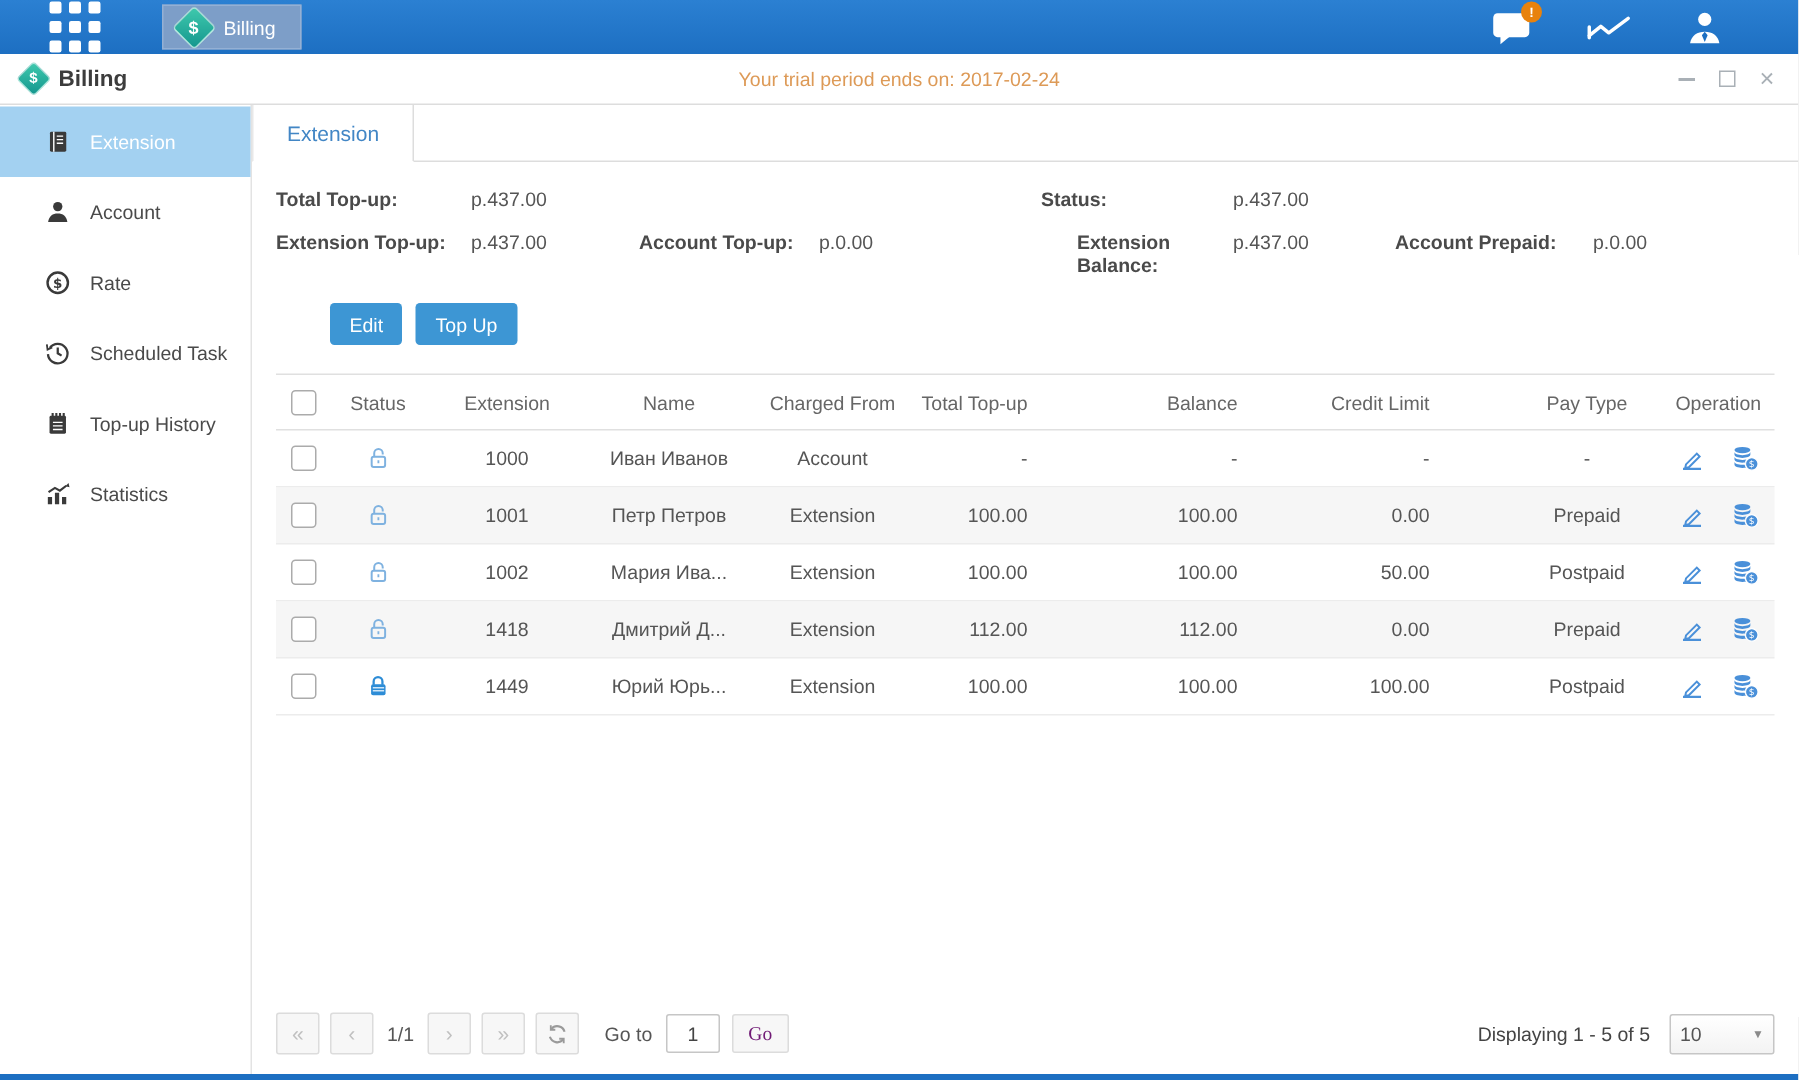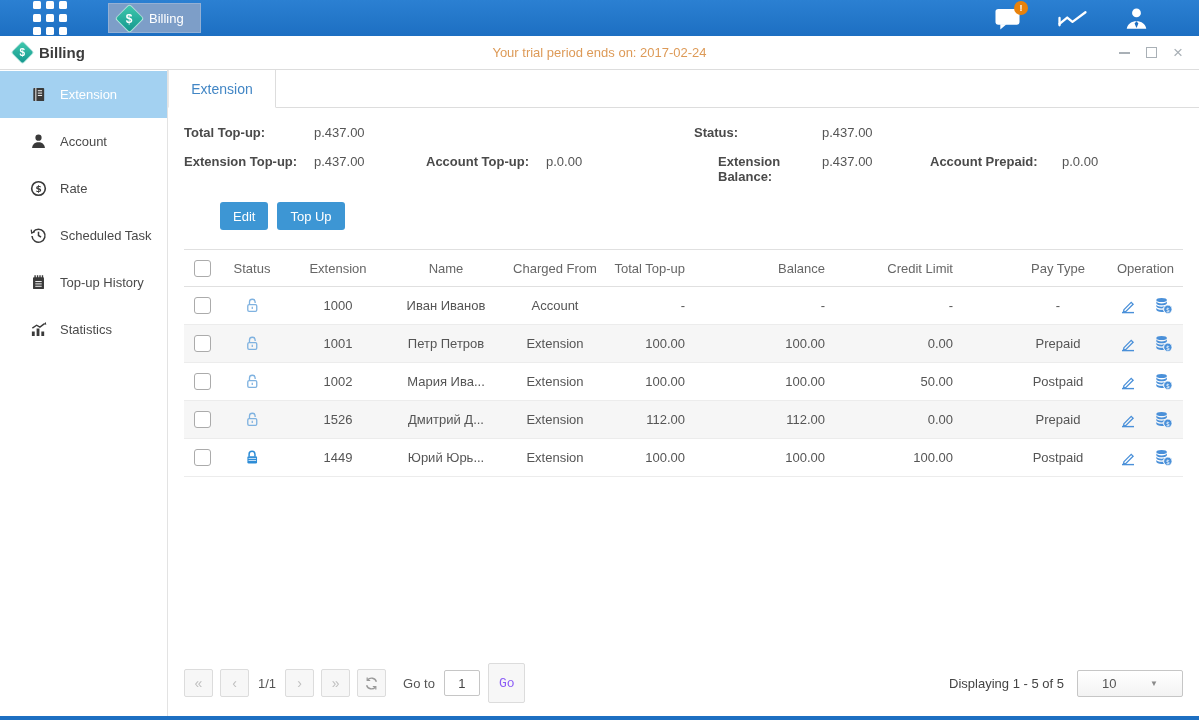--- a/index.html
+++ b/index.html
@@ -71,25 +71,25 @@
   .st-ic{display:inline-flex;vertical-align:middle;}
 
   
   .pager{margin-top:auto;display:flex;align-items:center;padding:10px 16px 13px;font-size:13px;color:#555;}
   .pg-btn{width:27px;height:26px;background:#f7f7f7;border:1px solid #dcdcdc;border-radius:2px;
           display:flex;align-items:center;justify-content:center;color:#c0c0c0;font-size:14px;cursor:pointer;margin-right:7px;}
   .pg-num{margin:0 9px 0 2px;color:#555;}
   .goto-label{margin:0 9px 0 10px;}
   .goto-input{width:30px;height:22px;border:1px solid #c6c6c6;border-radius:2px;font-size:13px;
               font-family:inherit;text-align:center;color:#444;}
-  .go-btn{height:40px;padding:0 10px;background:#f7f7f7;border:1px solid #dcdcdc;border-radius:2px;
-          color:#8b5cf6;font-size:13px;font-family:Liberation Mono, monospace;cursor:pointer;margin-left:8px;}
+  .go-btn{height:26px;padding:0 10px;background:#f7f7f7;border:1px solid #dcdcdc;border-radius:2px;
+          color:#701a75;font-size:13px;font-family:Liberation Serif, serif;cursor:pointer;margin-left:8px;}
   .pager-right{margin-left:auto;display:flex;align-items:center;gap:13px;color:#444;}
   .sel{width:56px;height:25px;border:1px solid #c6c6c6;border-radius:2px;background:linear-gradient(#fff,#f3f3f3);
-       display:flex;align-items:center;justify-content:space-between;padding:0 24px;cursor:pointer;color:#555;}
+       display:flex;align-items:center;justify-content:space-between;padding:0 6px;cursor:pointer;color:#555;}
   .sel .arr{font-size:8px;color:#8a8a8a;}
 
   .bottom-strip{height:4px;flex:0 0 4px;background:var(--topbar-blue);}
 </style>
 </head>
 <body>
 
 <div class="screen">
 
   <div class="topbar">
@@ -384,21 +384,21 @@
                 <td class="c">
                   <div class="cb"></div>
                 </td>
                 <td class="c"><span class="st-ic">
                     <svg viewBox="0 0 18 18" width="17" height="17">
                       <path d="M5.8 8V5.4a3 3 0 0 1 6 0v1" fill="none" stroke="#7fb2e0" stroke-width="1.4"></path>
                       <rect x="4" y="8" width="9.5" height="7.2" rx="1.4" fill="none" stroke="#7fb2e0" stroke-width="1.4"></rect>
                       <path d="M8.75 10.4v2.2" stroke="#7fb2e0" stroke-width="1.3"></path>
                     </svg>
                   </span></td>
-                <td class="c">1526</td>
+                <td class="c">1418</td>
                 <td class="c">Дмитрий Д...</td>
                 <td class="c">Extension</td>
                 <td class="r">112.00</td>
                 <td class="r">112.00</td>
                 <td class="r">0.00</td>
                 <td class="c">Prepaid</td>
                 <td class="c"><span class="op-ic">
                     <svg viewBox="0 0 18 18" width="18" height="18">
                       <path d="M3 15.6h12" stroke="#4a90d9" stroke-width="1.4"></path>
                       <path d="M5 12.6l7.2-7.2 1.9 1.9-7.2 7.2-2.5.6z" fill="none" stroke="#4a90d9" stroke-width="1.3"></path>

